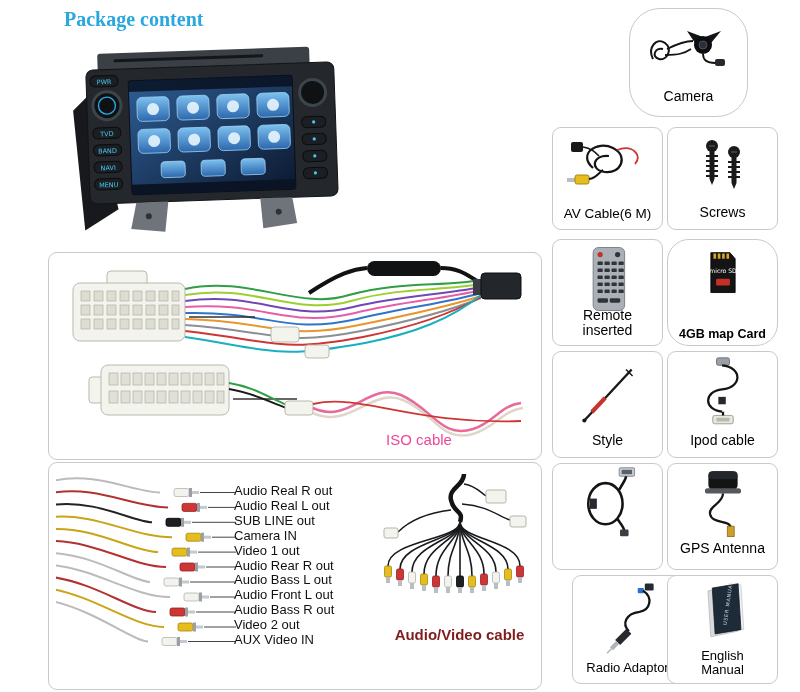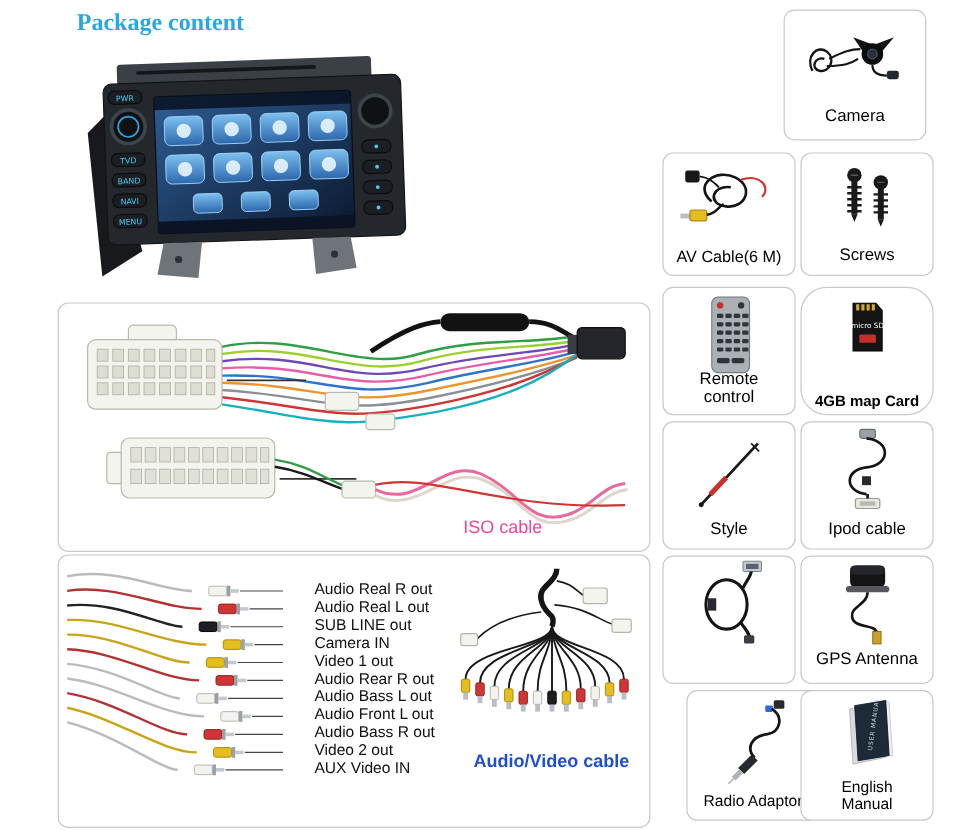--- a/index.html
+++ b/index.html
@@ -7,23 +7,23 @@
   #stage{position:relative;width:800px;height:692px;background:#fff;overflow:hidden;}
   .box{position:absolute;background:#fff;border:1px solid #c9c9c9;border-radius:9px;}
   .lbl{position:absolute;left:0;right:0;text-align:center;font-size:14px;color:#000;line-height:1.12;}
   .lbl .narrow{display:block;max-width:72px;margin:0 auto;}
   .icon-wrap{position:absolute;left:0;right:0;top:6px;display:flex;justify-content:center;}
   #page-title{position:absolute;left:64px;top:8px;font-family:"Liberation Serif",serif;
               font-weight:bold;font-size:20px;color:#29a8df;}
   svg{display:block;}
   svg text{font-family:"DejaVu Sans",sans-serif;}
   #iso-label{position:absolute;left:300px;top:178px;width:140px;text-align:center;font-size:15px;color:#ec4899;}
-  #av-label{position:absolute;left:392px;top:626px;width:135px;text-align:center;font-size:15px;font-weight:bold;color:#1d4ed8;line-height:1.25;}
+  #av-label{position:absolute;left:392px;top:626px;width:135px;text-align:center;font-size:15px;font-weight:bold;color:#7f1d1d;line-height:1.25;}
   #av-list{position:absolute;left:234px;top:484px;}
-  #av-list div{font-size:13px;line-height:14.9px;color:#101010;white-space:nowrap;margin-left:28px;}
+  #av-list div{font-size:13px;line-height:14.9px;color:#101010;white-space:nowrap;}
   .card-label{font-weight:700;font-size:12.5px;display:block;}
   .card-note{font-weight:700;font-size:12px;display:block;max-width:86px;margin:0 auto;line-height:1.15;}
 </style>
 </head>
 <body>
 
 <div id="stage">
 
   <div id="page-title">Package content</div>
 
@@ -317,21 +317,21 @@
       <rect x="114.5" y="102" width="7" height="11" rx="1.5" fill="#f2f2ee" stroke="#b5b5aa"></rect>
         <rect x="116" y="113" width="4" height="6" fill="#b9bec4"></rect>
       <rect x="126.5" y="99" width="7" height="11" rx="1.5" fill="#e5bd1e" stroke="#a8870e"></rect>
         <rect x="128" y="110" width="4" height="6" fill="#b9bec4"></rect>
       <rect x="138.5" y="96" width="7" height="11" rx="1.5" fill="#cf3535" stroke="#8e2323"></rect>
         <rect x="140" y="107" width="4" height="6" fill="#b9bec4"></rect>
     </g>
   </svg>
   <div id="av-label">Audio/Video cable</div>
 
-  <div class="box" style="left:653px;top:8px;width:117px;height:107px;">
+  <div class="box" style="left:629px;top:8px;width:117px;height:107px;border-radius:31px;">
     <div class="icon-wrap">
         <svg width="88" height="64" viewBox="0 0 88 64">
       <path d="M8,44 C 2,32 12,22 20,28 C 28,34 22,46 14,44 C 6,42 10,32 18,34" stroke="#141414" stroke-width="2" fill="none"></path>
       <path d="M22,34 C 34,28 40,26 48,26" stroke="#141414" stroke-width="1.8" fill="none"></path>
       <path d="M20,40 C 34,40 40,38 46,34" stroke="#141414" stroke-width="1.8" fill="none"></path>
       <polygon points="50,28 42,16 58,22" fill="#141414"></polygon>
       <polygon points="66,28 76,16 60,22" fill="#141414"></polygon>
       <circle cx="58" cy="30" r="9" fill="#0c0d0f"></circle>
       <circle cx="58" cy="30" r="4" fill="#2b3036" stroke="#4a5158"></circle>
       <path d="M58,39 C 58,46 64,48 70,48" stroke="#141414" stroke-width="1.8" fill="none"></path>
@@ -400,21 +400,21 @@
         <rect x="17" y="52" width="6" height="4" rx="1"></rect>
             <rect x="25" y="52" width="6" height="4" rx="1"></rect>
             <rect x="33" y="52" width="6" height="4" rx="1"></rect>
             <rect x="41" y="52" width="6" height="4" rx="1"></rect>
         <rect x="17" y="62" width="12" height="5" rx="1.5"></rect>
             <rect x="31" y="62" width="12" height="5" rx="1.5"></rect>
       </g>
     </svg>
       </div>
     <div class="lbl" style="bottom:6px;">
-        <span class="narrow">Remote control</span>
+        <span class="narrow">Remote inserted</span>
       </div>
   </div>
 
   <div class="box" style="left:667px;top:239px;width:109px;height:105px;border-radius:22px;">
     <div class="icon-wrap" style="top:4px;">
         <svg width="56" height="52" viewBox="0 0 56 60">
       <polygon points="14,10 36,10 42,17 42,56 14,56" fill="#141414" stroke="#000"></polygon>
       <rect x="17" y="11" width="3" height="6" fill="#d9a826"></rect>
           <rect x="22" y="11" width="3" height="6" fill="#d9a826"></rect>
       <rect x="27" y="11" width="3" height="6" fill="#d9a826"></rect>

